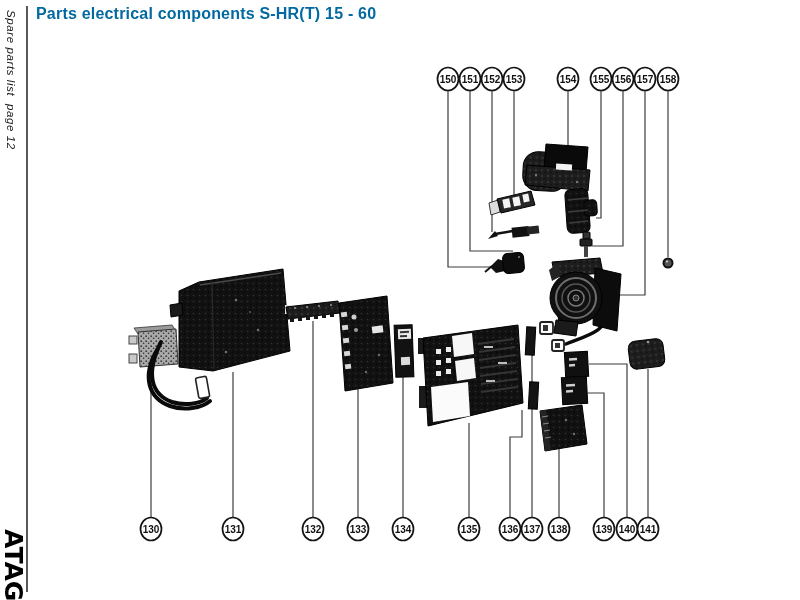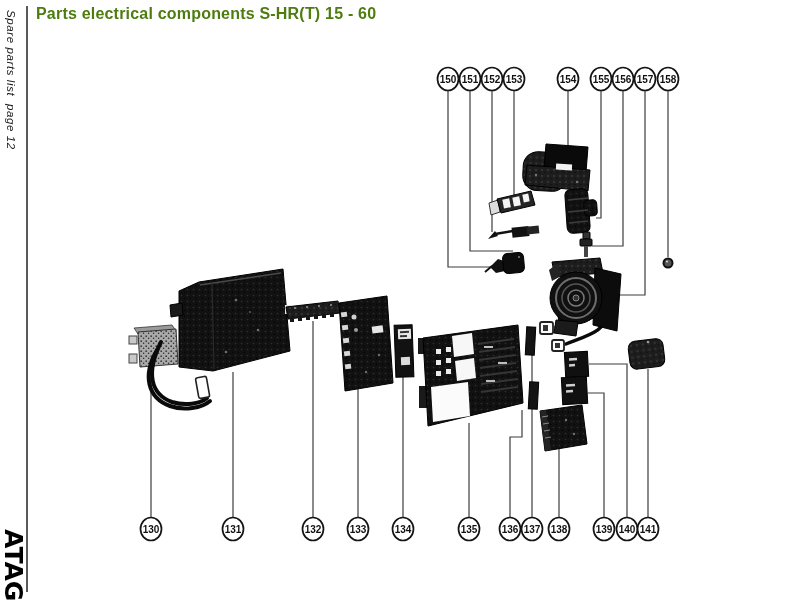--- a/index.html
+++ b/index.html
@@ -2,21 +2,21 @@
 <html><head>
 <meta charset="utf-8">
 <style>
   html,body{margin:0;padding:0;background:#e8e8e8;}
   .page{
     position:relative;width:800px;height:600px;background:#ffffff;
     overflow:hidden;font-family:"Liberation Sans",sans-serif;color:#111;
   }
   .title{
     position:absolute;left:36px;top:5px;font-size:16px;font-weight:bold;
-    letter-spacing:.2px;white-space:pre;color:#4d7c0f;
+    letter-spacing:.2px;white-space:pre;color:#0369a1;
   }
   .side-label{
     position:absolute;left:5px;top:10px;writing-mode:vertical-rl;
     font-style:italic;font-size:11.5px;letter-spacing:.6px;white-space:pre;color:#1a1a1a;
   }
   .logo{
     position:absolute;left:1px;top:529px;writing-mode:vertical-rl;
     font-weight:900;font-size:25px;line-height:1;letter-spacing:0;color:#000;
     font-family:"DejaVu Sans","Liberation Sans",sans-serif;
   }

